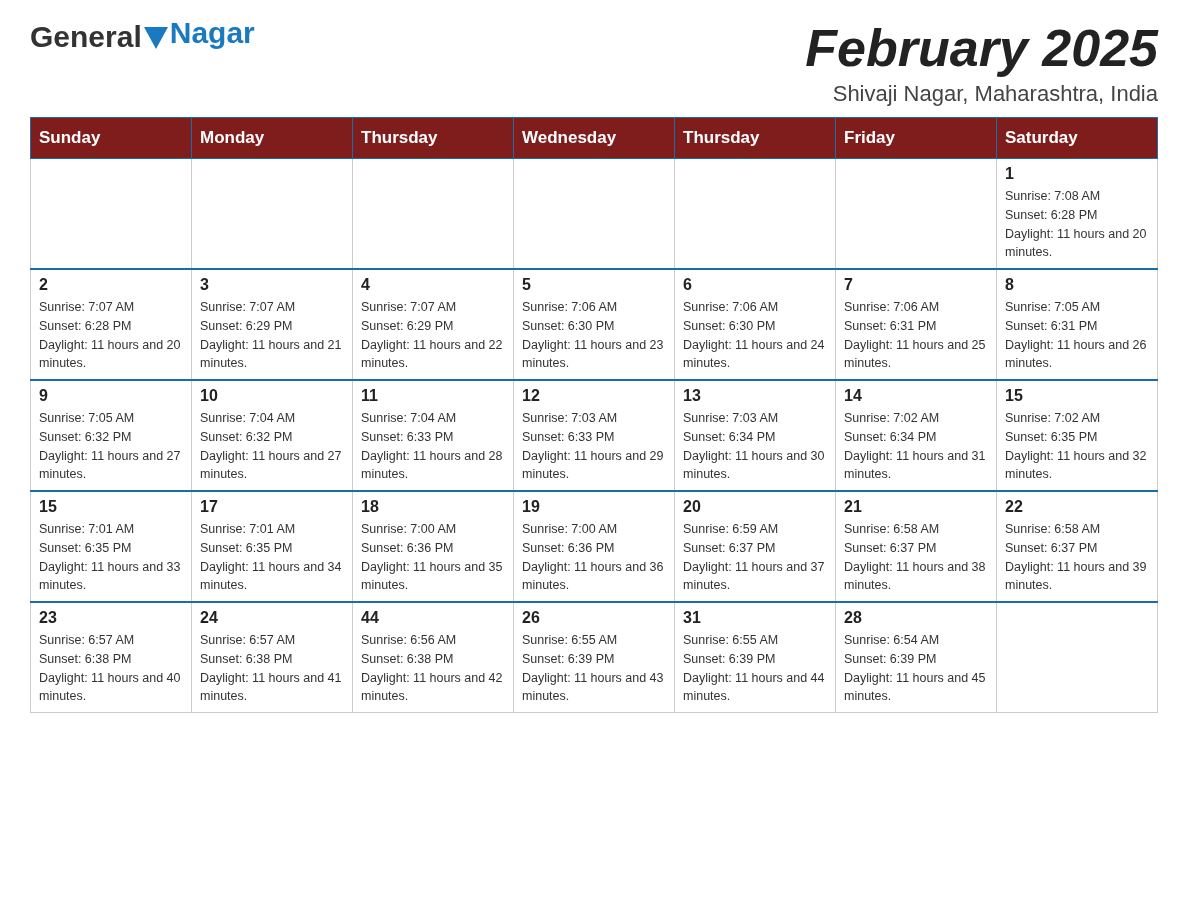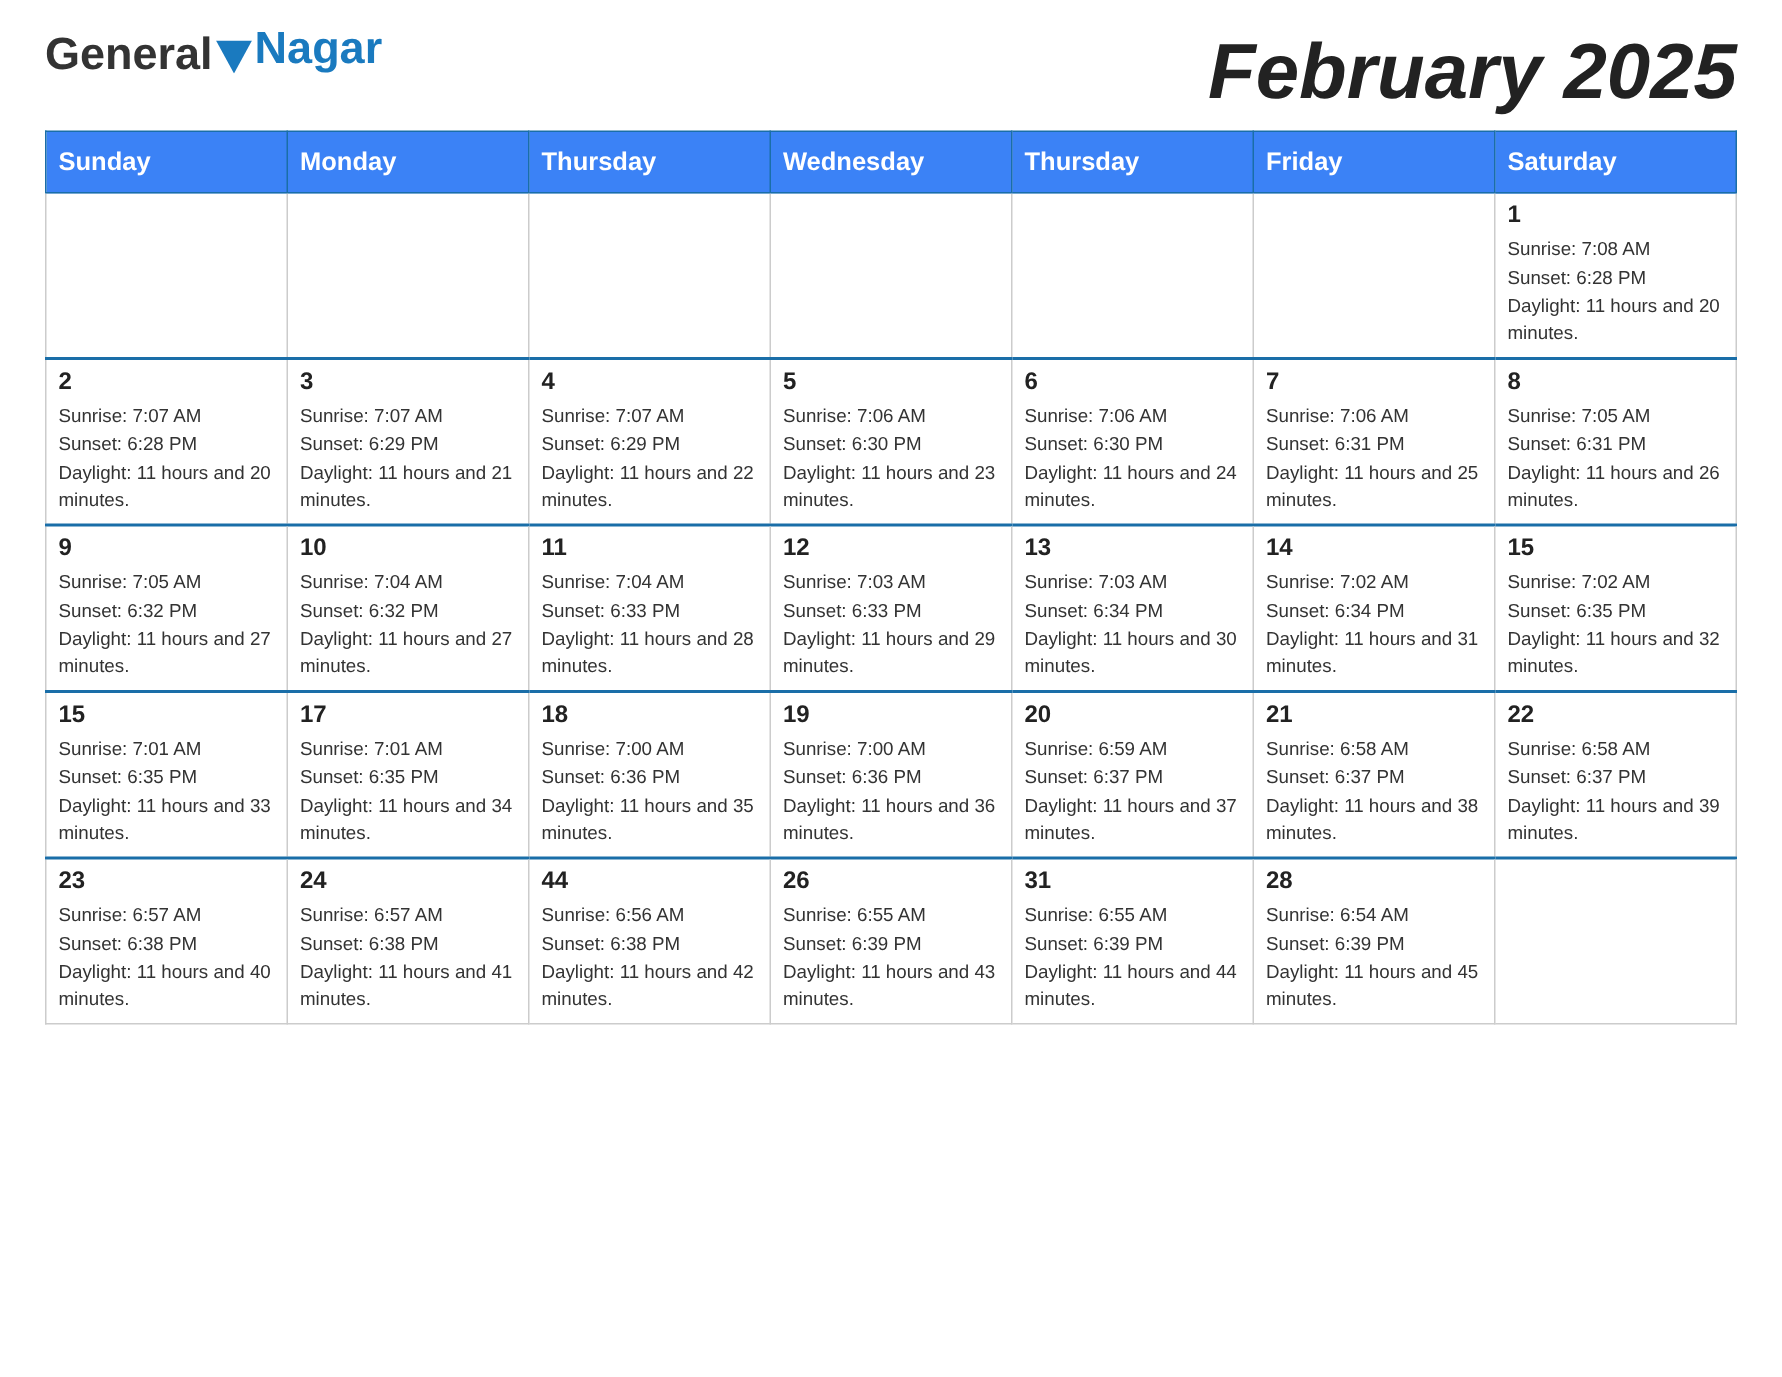--- a/index.html
+++ b/index.html
@@ -36,21 +36,21 @@
       font-weight: normal;
       color: #444;
       margin-top: 4px;
     }
     .calendar {
       width: 100%;
       border-collapse: collapse;
       margin-top: 10px;
     }
     .calendar thead tr th {
-      background-color: #3b82f6;
+      background-color: #7f1d1d;
       color: #fff;
       font-size: 17px;
       font-weight: bold;
       padding: 10px 8px;
       text-align: left;
       border: 1px solid #1a6ea8;
     }
     .calendar tbody tr td {
       vertical-align: top;
       border: 1px solid #ccc;
@@ -92,20 +92,21 @@
       <svg width="24" height="22" viewBox="0 0 24 22" style="margin-left:2px; margin-top:2px;">
         <polygon points="0,0 24,0 12,22" fill="#1a7abf"></polygon>
       </svg>
     </div>
     <div style="margin-top:-4px; margin-left:2px;">
       <span style="font-size:30px; font-weight:bold; color:#1a7abf;">Nagar</span>
     </div>
   </div>
   <div class="title-area">
     <h1>February 2025</h1>
+    <h2>Shivaji Nagar, Maharashtra, India</h2>
   </div>
 </div>
 
 <table class="calendar">
   <thead>
     <tr>
       <th>Sunday</th>
       <th>Monday</th>
       <th>Thursday</th>
       <th>Wednesday</th>

